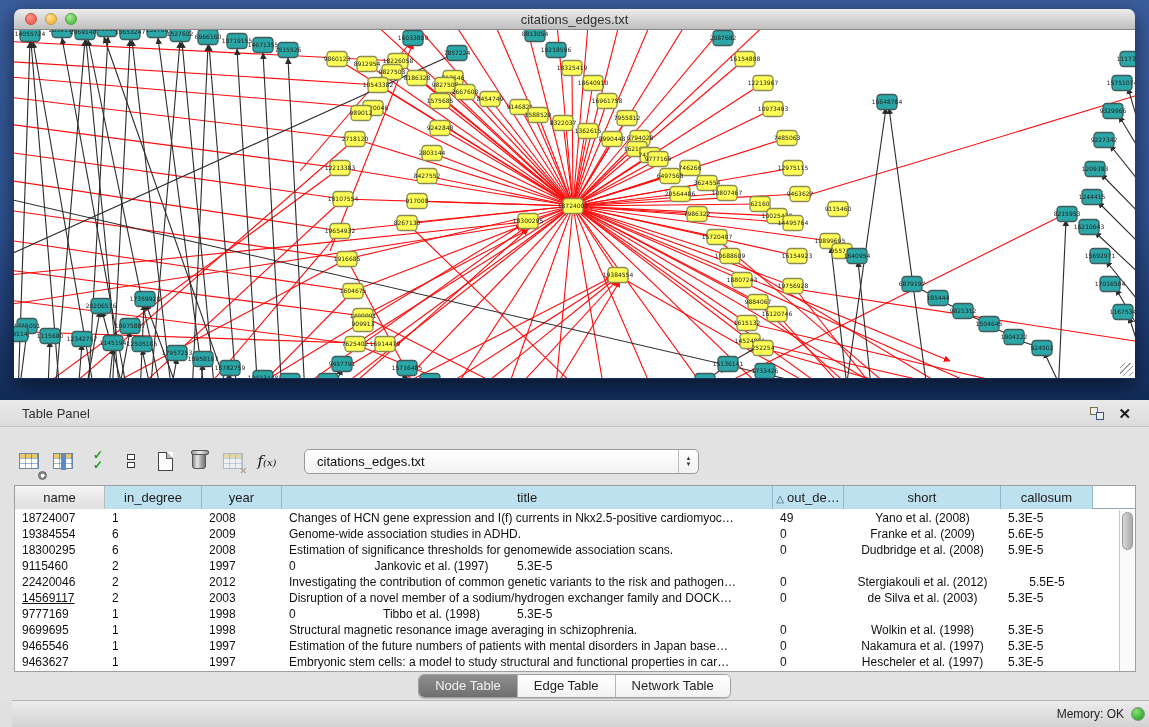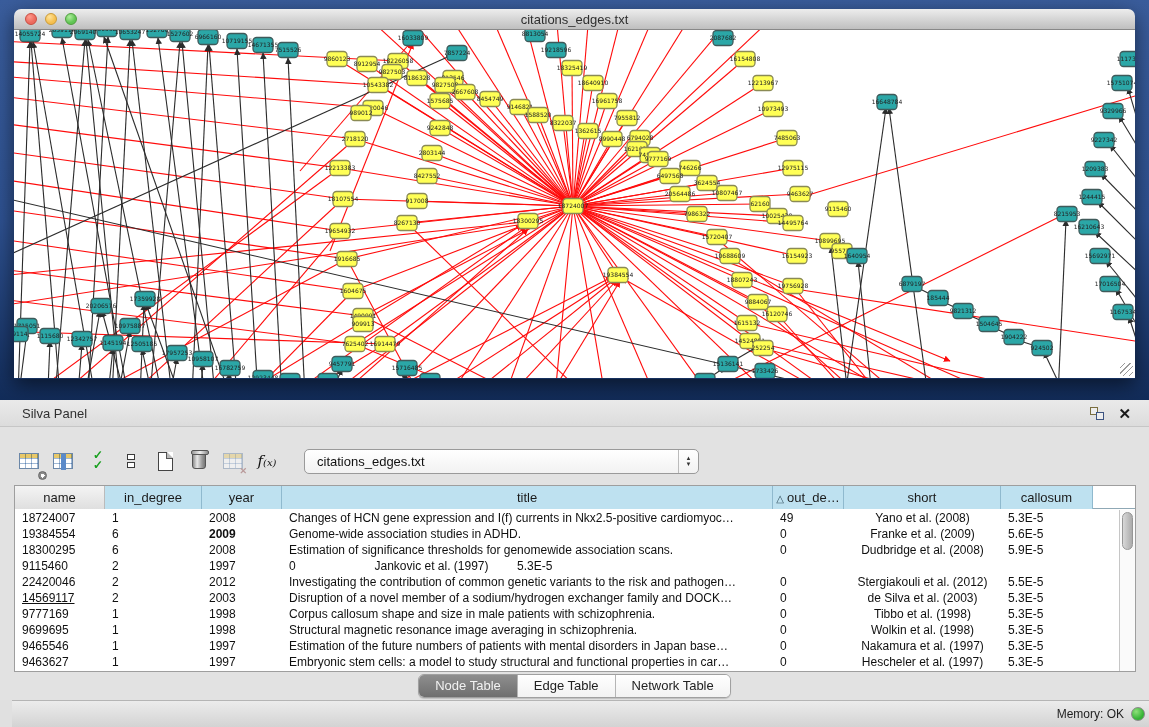--- a/index.html
+++ b/index.html
@@ -835,21 +835,21 @@
               </g>
             </g>
         </svg>
         <div class="resize-grip"></div>
       </div>
     </div>
   </div>
 
   <div class="table-panel">
     <div class="panel-header">
-      <div class="ph-title">Silva Panel</div>
+      <div class="ph-title">Table Panel</div>
       <div class="ph-icons">
         <span class="float-icon">
             <span class="sq1"></span>
             <span class="sq2"></span>
           </span>
         <span class="close-icon">✕</span>
       </div>
     </div>
 
     <div class="toolbar">
@@ -909,21 +909,21 @@
             <div class="td" style="width: 97px;">1</div>
             <div class="td" style="width: 80px;">2008</div>
             <div class="td" style="width: 491px;">Changes of HCN gene expression and I(f) currents in Nkx2.5-positive cardiomyoc…</div>
             <div class="td" style="width: 71px;">49</div>
             <div class="td center" style="width: 157px;">Yano et al. (2008)</div>
             <div class="td" style="width: 92px;">5.3E-5</div>
           </div>
           <div class="tr">
             <div class="td" style="width: 90px;">19384554</div>
             <div class="td" style="width: 97px;">6</div>
-            <div class="td" style="width: 80px; font-weight: bold;">2009</div>
+            <div class="td" style="width: 80px;">2009</div>
             <div class="td" style="width: 491px;">Genome-wide association studies in ADHD.</div>
             <div class="td" style="width: 71px;">0</div>
             <div class="td center" style="width: 157px;">Franke et al. (2009)</div>
             <div class="td" style="width: 92px;">5.6E-5</div>
           </div>
           <div class="tr">
             <div class="td" style="width: 90px;">18300295</div>
             <div class="td" style="width: 97px;">6</div>
             <div class="td" style="width: 80px;">2008</div>
             <div class="td" style="width: 491px;">Estimation of significance thresholds for genomewide association scans.</div>
@@ -939,36 +939,35 @@
             <div class="td center" style="width: 157px;">Jankovic et al. (1997)</div>
             <div class="td" style="width: 92px;">5.3E-5</div>
           </div>
           <div class="tr">
             <div class="td" style="width: 90px;">22420046</div>
             <div class="td" style="width: 97px;">2</div>
             <div class="td" style="width: 80px;">2012</div>
             <div class="td" style="width: 491px;">Investigating the contribution of common genetic variants to the risk and pathogen…</div>
             <div class="td" style="width: 71px;">0</div>
             <div class="td center" style="width: 157px;">Stergiakouli et al. (2012)</div>
-            <div class="td" style="width: 92px;">5.5E-5</div>
+            <div class="td" style="width: 92px; text-align: center;">5.5E-5</div>
           </div>
           <div class="tr">
             <div class="td" style="width: 90px; text-decoration: underline;">14569117</div>
             <div class="td" style="width: 97px;">2</div>
             <div class="td" style="width: 80px;">2003</div>
             <div class="td" style="width: 491px;">Disruption of a novel member of a sodium/hydrogen exchanger family and DOCK…</div>
             <div class="td" style="width: 71px;">0</div>
             <div class="td center" style="width: 157px;">de Silva et al. (2003)</div>
             <div class="td" style="width: 92px;">5.3E-5</div>
           </div>
           <div class="tr">
             <div class="td" style="width: 90px;">9777169</div>
             <div class="td" style="width: 97px;">1</div>
             <div class="td" style="width: 80px;">1998</div>
-            <div class="td" style="width: 491px;">Corpus callosum shape and size in male patients with schizophrenia.</div>
             <div class="td" style="width: 71px;">0</div>
             <div class="td center" style="width: 157px;">Tibbo et al. (1998)</div>
             <div class="td" style="width: 92px;">5.3E-5</div>
           </div>
           <div class="tr">
             <div class="td" style="width: 90px;">9699695</div>
             <div class="td" style="width: 97px;">1</div>
             <div class="td" style="width: 80px;">1998</div>
             <div class="td" style="width: 491px;">Structural magnetic resonance image averaging in schizophrenia.</div>
             <div class="td" style="width: 71px;">0</div>

